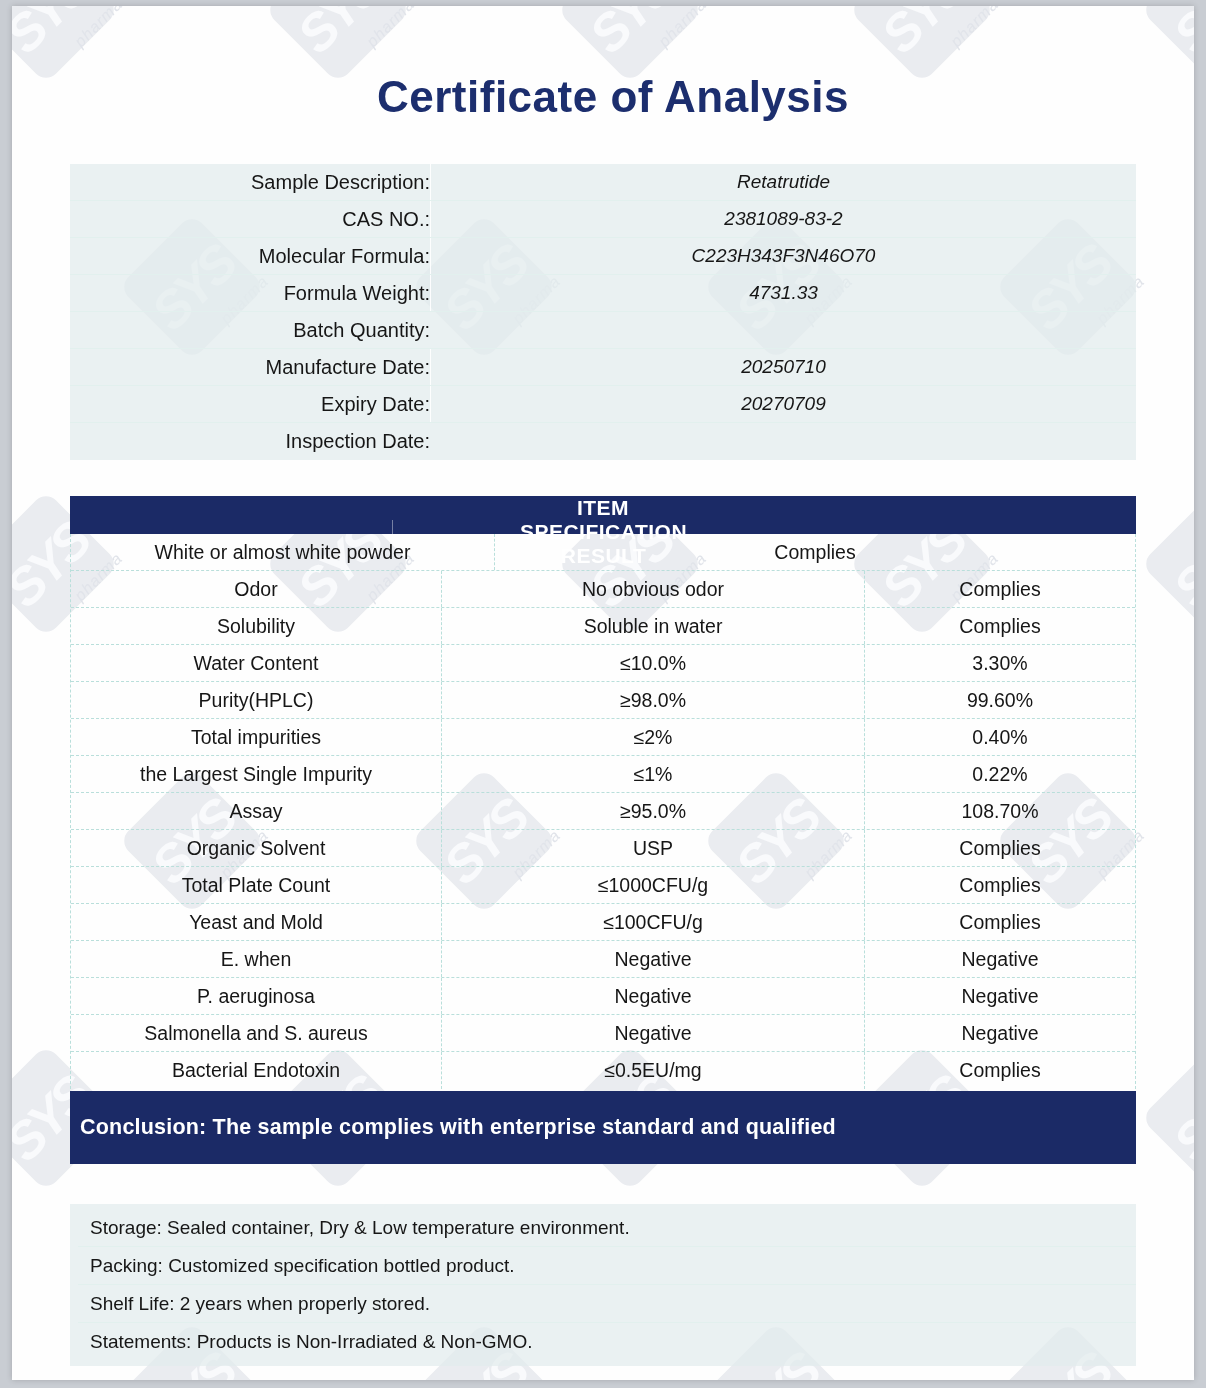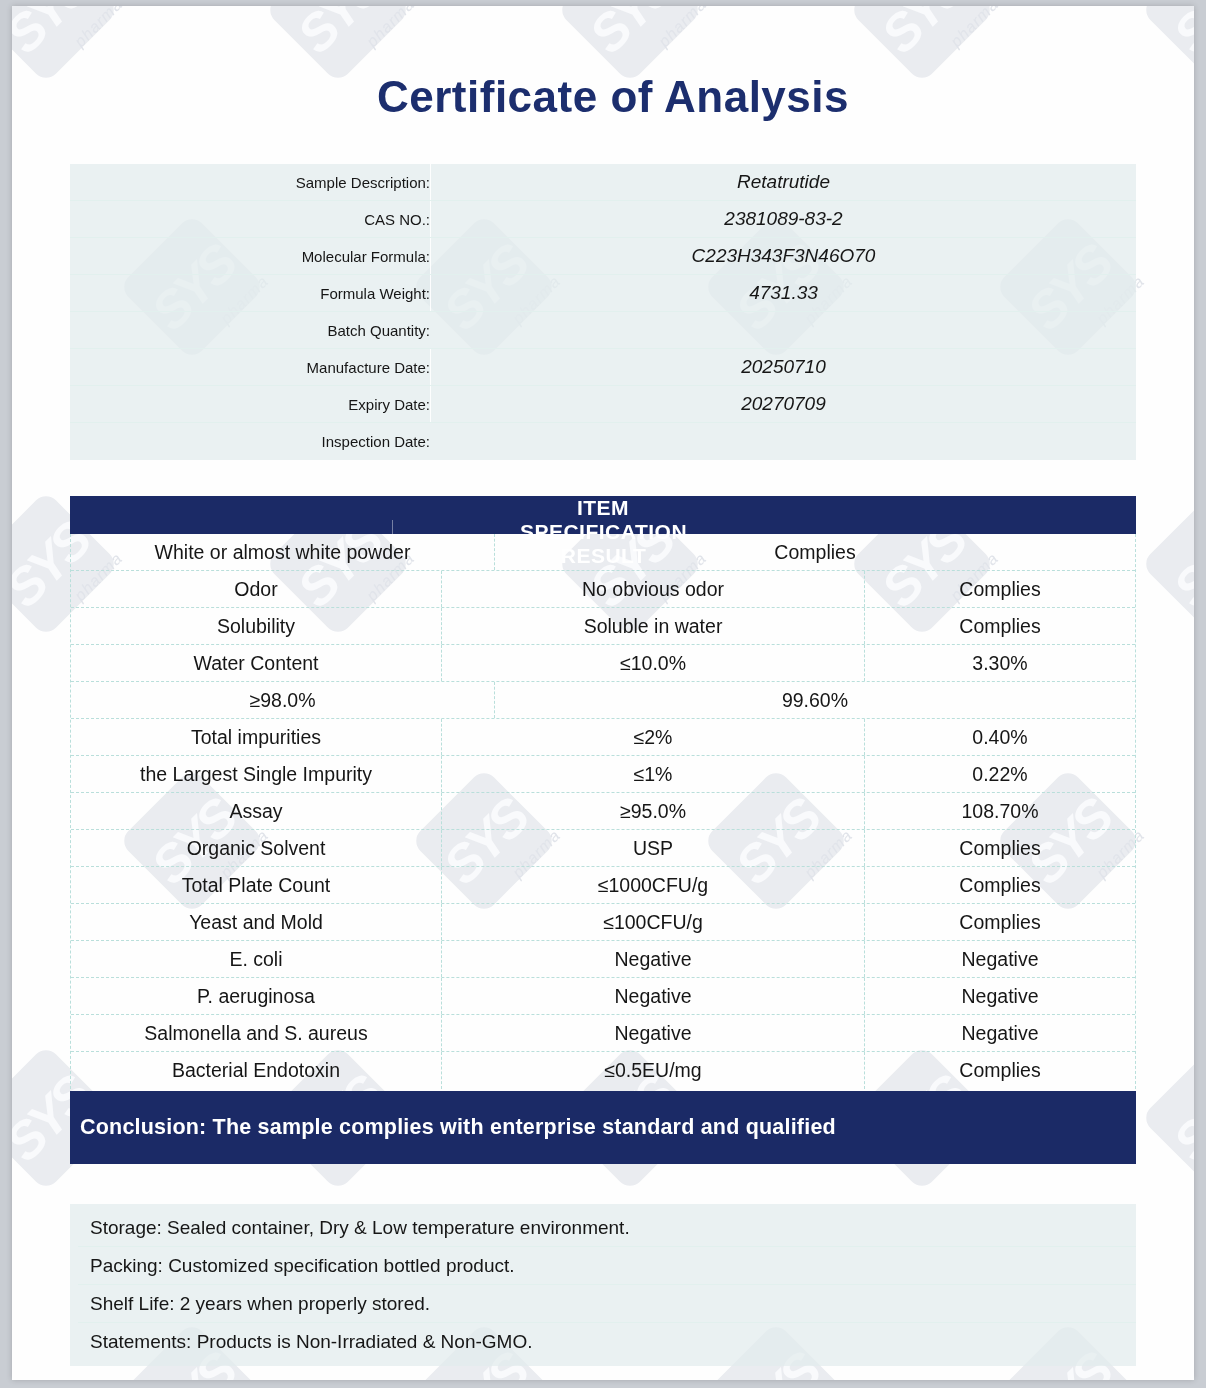--- a/index.html
+++ b/index.html
@@ -55,21 +55,21 @@
     font-size:44px;font-weight:bold;color:var(--title);
     letter-spacing:0.5px;
     padding-left:20px;
   }
   .info-panel{
     margin:42px 58px 0;
     background:var(--panel);
   }
   .info-row{display:flex;align-items:center;height:37px;border-bottom:1px solid #e2f0ee;}
   .info-row:last-child{border-bottom:none;}
-  .info-label{width:360px;text-align:right;font-size:15px;color:var(--ink);}
+  .info-label{width:360px;text-align:right;font-size:20px;color:var(--ink);}
   .info-value{
     flex:1;text-align:center;font-size:19px;font-style:italic;color:var(--ink);
     border-left:1px solid rgba(255,255,255,0.9);height:100%;
     display:flex;align-items:center;justify-content:center;
   }
   .spec-table{margin:36px 58px 0;}
   .spec-header{
     display:flex;align-items:center;height:38px;
     background:var(--navy);color:#fff;font-weight:bold;font-size:21px;letter-spacing:0.5px;flex-direction:column;
   }
@@ -296,20 +296,21 @@
               <div class="cell c1">Solubility</div>
               <div class="cell c2">Soluble in water</div>
               <div class="cell c3">Complies</div>
             </div>
             <div class="spec-row">
               <div class="cell c1">Water Content</div>
               <div class="cell c2">≤10.0%</div>
               <div class="cell c3">3.30%</div>
             </div>
             <div class="spec-row">
+              <div class="cell c1">Purity(HPLC)</div>
               <div class="cell c2">≥98.0%</div>
               <div class="cell c3">99.60%</div>
             </div>
             <div class="spec-row">
               <div class="cell c1">Total impurities</div>
               <div class="cell c2">≤2%</div>
               <div class="cell c3">0.40%</div>
             </div>
             <div class="spec-row">
               <div class="cell c1">the Largest Single Impurity</div>
@@ -330,21 +331,21 @@
               <div class="cell c1">Total Plate Count</div>
               <div class="cell c2">≤1000CFU/g</div>
               <div class="cell c3">Complies</div>
             </div>
             <div class="spec-row">
               <div class="cell c1">Yeast and Mold</div>
               <div class="cell c2">≤100CFU/g</div>
               <div class="cell c3">Complies</div>
             </div>
             <div class="spec-row">
-              <div class="cell c1">E. coli</div>
+              <div class="cell c1">E. when</div>
               <div class="cell c2">Negative</div>
               <div class="cell c3">Negative</div>
             </div>
             <div class="spec-row">
               <div class="cell c1">P. aeruginosa</div>
               <div class="cell c2">Negative</div>
               <div class="cell c3">Negative</div>
             </div>
             <div class="spec-row">
               <div class="cell c1">Salmonella and S. aureus</div>

